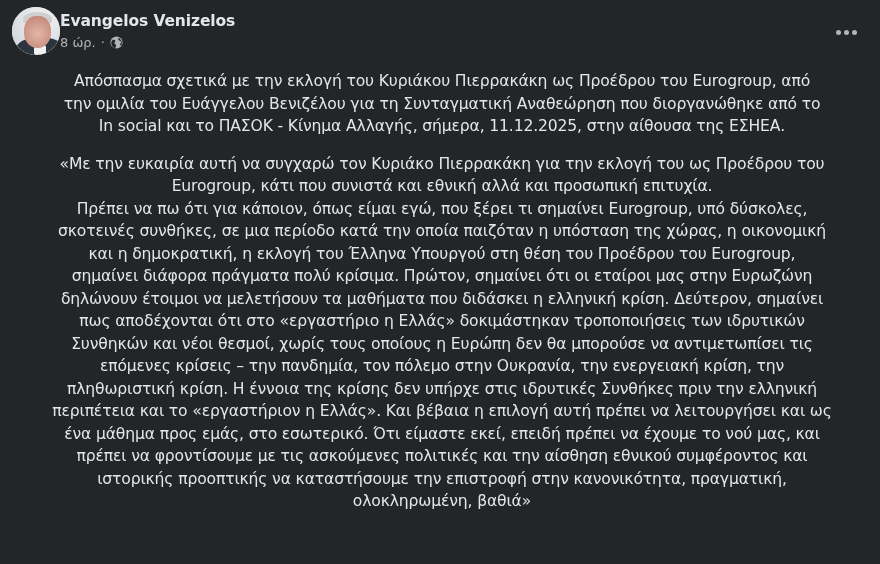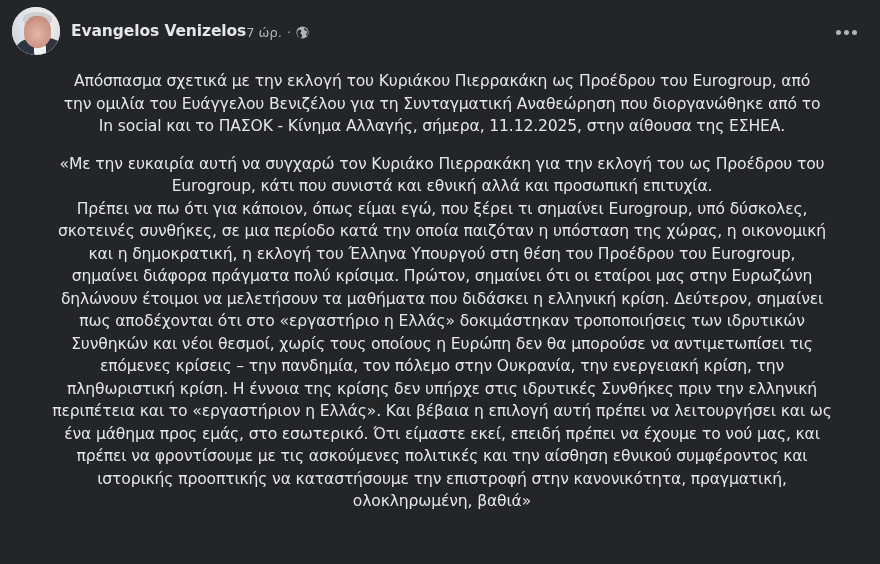--- a/index.html
+++ b/index.html
@@ -35,23 +35,22 @@
       flex: 0 0 48px;
       position: relative;
       background: #e9ecef;
     }
     .avatar .bg { position:absolute; inset:0; background: radial-gradient(circle at 60% 30%, #f4f4f4 0%, #d9dde2 60%, #c7ccd2 100%); }
     .avatar .suit { position:absolute; left:4px; right:-4px; bottom:-6px; height:24px; border-radius: 50% 50% 0 0; background:#2c3440; }
     .avatar .collar { position:absolute; left:22px; bottom:0; width:12px; height:10px; background:#f1f1f1; border-radius:2px; }
     .avatar .face { position:absolute; left:12px; top:9px; width:27px; height:32px; border-radius: 45% 45% 48% 48%; background: radial-gradient(circle at 50% 55%, #e3b7a6 0%, #c98f80 70%, #b47a6c 100%); }
     .avatar .hair { position:absolute; left:11px; top:5px; width:29px; height:13px; border-radius: 50% 50% 30% 30%; background:#cfcfcf; }
     .meta {
-      margin-left: 11px;
       display: flex;
-      flex-direction: row;
+      flex-direction: column;
       justify-content: flex-start;
     }
     .author {
       font-size: 15.5px;
       font-weight: bold;
       color: #e4e6eb;
       line-height: 20px;
       letter-spacing: -0.1px;
     }
     .sub {
@@ -100,21 +99,21 @@
     <div class="avatar">
       <div class="bg"></div>
       <div class="suit"></div>
       <div class="collar"></div>
       <div class="hair"></div>
       <div class="face"></div>
     </div>
     <div class="meta">
       <div class="author">Evangelos Venizelos</div>
       <div class="sub">
-        <span>7 ώρ.</span>
+        <span>8 ώρ.</span>
         <span class="dot">·</span>
         <svg class="globe" viewBox="0 0 16 16">
           <circle cx="8" cy="8" r="7.5" fill="#b0b3b8"></circle>
           <path d="M3.5 4.5 C5 5 6 4 6.5 5.5 C7 7 5 7.5 5.5 9 C6 10.5 7.5 10 7.5 12 C7.5 13.5 6.5 14.5 6 15 C3.5 14 1.5 11.5 1.5 8.5 C1.5 7 2.3 5.6 3.5 4.5 Z" fill="#242526"></path>
           <path d="M10 2 C11 3 9.5 4 10.5 5 C11.5 6 13 5.5 13.5 7 C14 8.5 12.5 9 12.5 10.5 C12.5 11.5 13.5 12 13.8 12.3 C14.5 11 14.5 9.5 14.5 8 C14.5 5.3 12.7 3 10 2 Z" fill="#242526"></path>
         </svg>
       </div>
     </div>
   </div>
 

